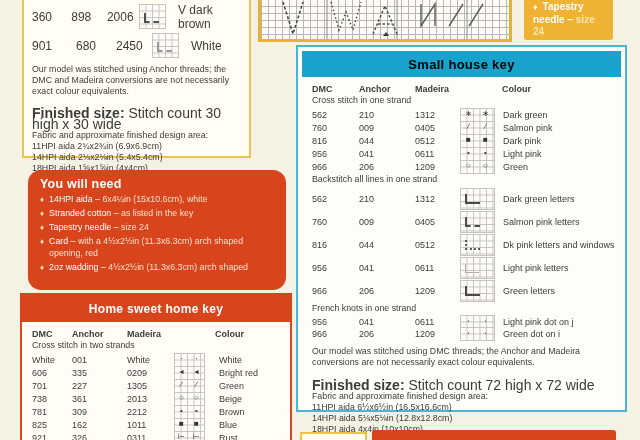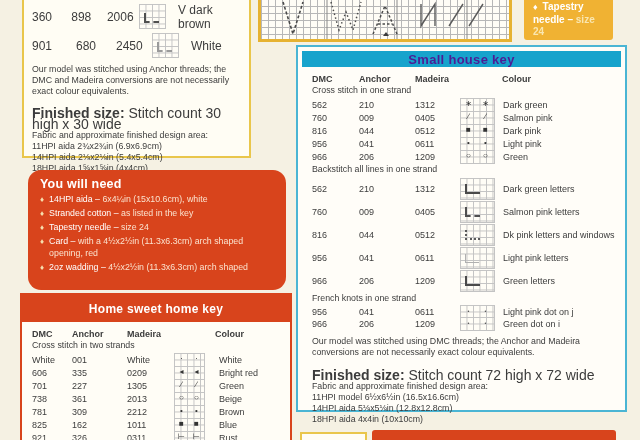--- a/index.html
+++ b/index.html
@@ -62,22 +62,22 @@
     color:#fff;font-weight:bold;font-size:12px;letter-spacing:.3px;}
   .hsh-body{padding:7px 0 0 10px;}
   .cols{display:flex;font-weight:bold;font-size:9px;}
   .hsh .col-dmc{width:40px;}.hsh .col-anchor{width:55px;}.hsh .col-madeira{width:88px;}
   .sec-note{font-size:8.8px;line-height:11px;margin:1px 0 2px;}
   .krow{display:flex;align-items:center;height:13px;font-size:9px;}
   .hsh .c-dmc{width:40px;}.hsh .c-anchor{width:55px;}.hsh .c-madeira{width:47px;}
   .c-colour{margin-left:14px;white-space:nowrap;}
 
   .shk{left:296px;top:45px;width:331px;height:367px;border:2px solid #4ab5d4;background:#fffdf8;}
-  .shk-header{margin:4px;height:16px;background:#17a3cc;display:flex;align-items:center;justify-content:center;
-    color:#4c1d95;font-weight:bold;font-size:13px;letter-spacing:.3px;}
+  .shk-header{margin:4px;height:26px;background:#17a3cc;display:flex;align-items:center;justify-content:center;
+    color:#000000;font-weight:bold;font-size:13px;letter-spacing:.3px;}
   .shk-body{padding:3px 10px 0 14px;}
   .shk .col-dmc{width:47px;}.shk .col-anchor{width:56px;}.shk .col-madeira{width:87px;}
   .shk .c-dmc{width:47px;}.shk .c-anchor{width:56px;}.shk .c-madeira{width:45px;}
   .shk .minigrid{width:34px;}
   .shk .c-colour{margin-left:8px;}
   .krow.tall{height:23px;}
   .krow.fkrow{height:12px;}
   .shk .note{margin-top:6px;}
 
   
@@ -391,21 +391,21 @@
               <i>•</i>
             </span>
           <span class="c-colour">Green dot on i</span>
         </div>
         </div>
       <div class="note">Our model was stitched using DMC threads; the Anchor and Madeira conversions are not necessarily exact colour equivalents.</div>
       <div class="fs-line"><b>Finished size:</b><span> Stitch count 72 high x 72 wide</span></div>
       <div class="fabric-head">Fabric and approximate finished design area:</div>
       <div>
 
-      <div class="aida">11HPI model 6½x6½in (16.5x16.6cm)</div>
+      <div class="aida">11HPI aida 6½x6½in (16.5x16.6cm)</div>
           <div class="aida">14HPI aida 5⅛x5⅛in (12.8x12.8cm)</div>
           <div class="aida">18HPI aida 4x4in (10x10cm)</div>
         </div>
     </div>
   </div>
 
   <div class="partial-yellow"></div>
   <div class="partial-red"></div>
 </div>
 

